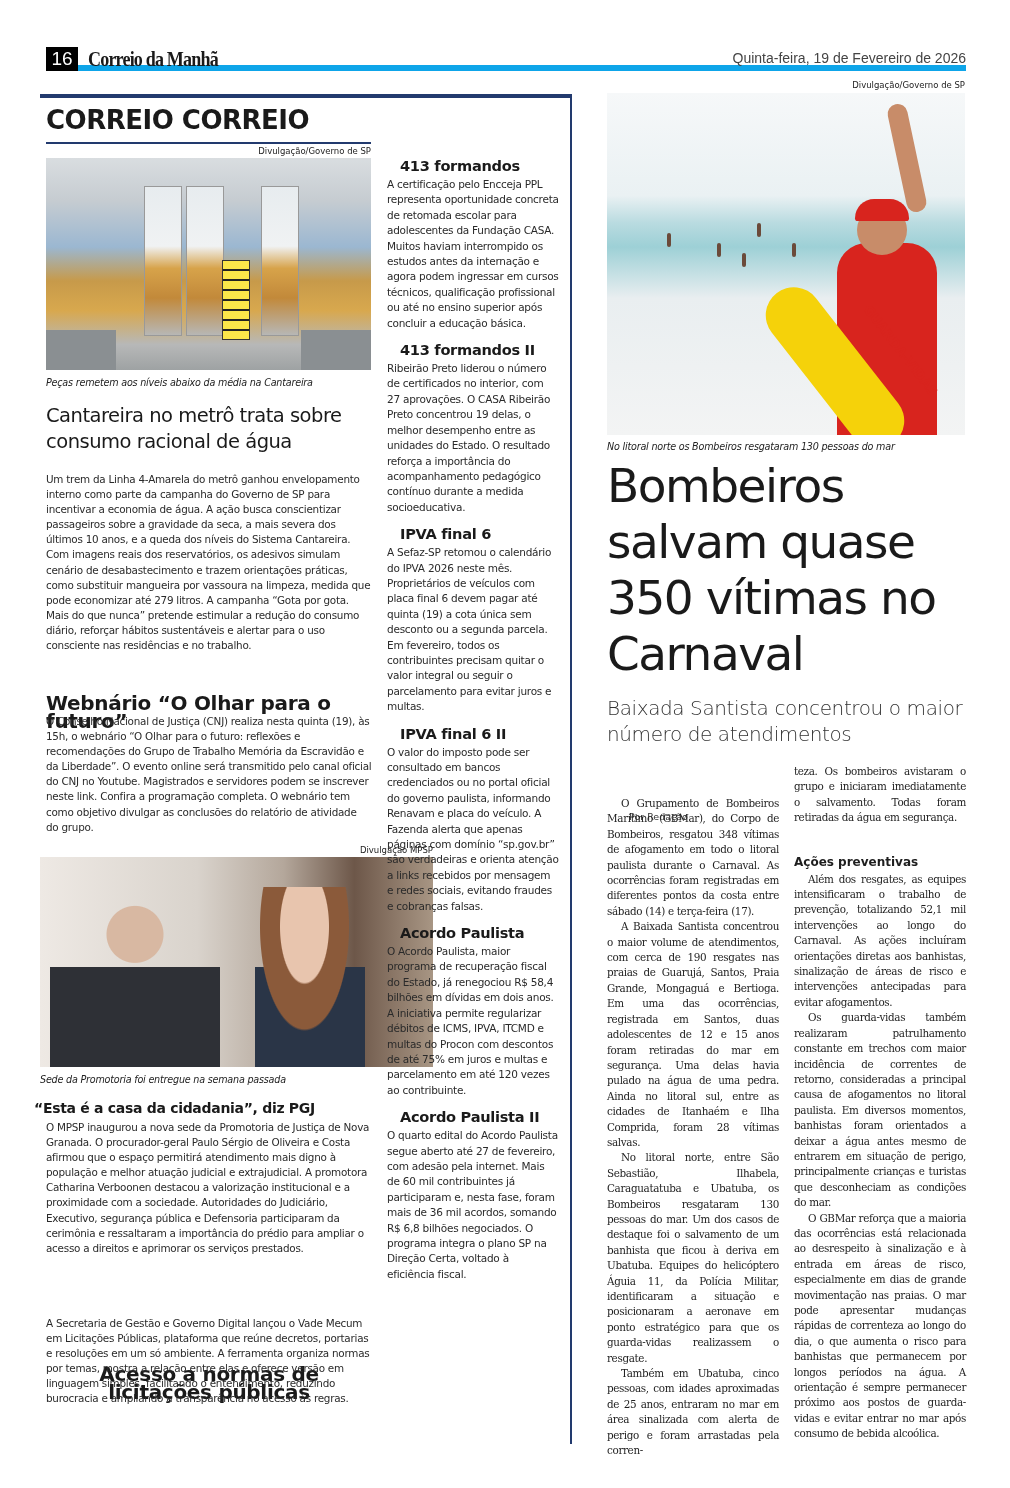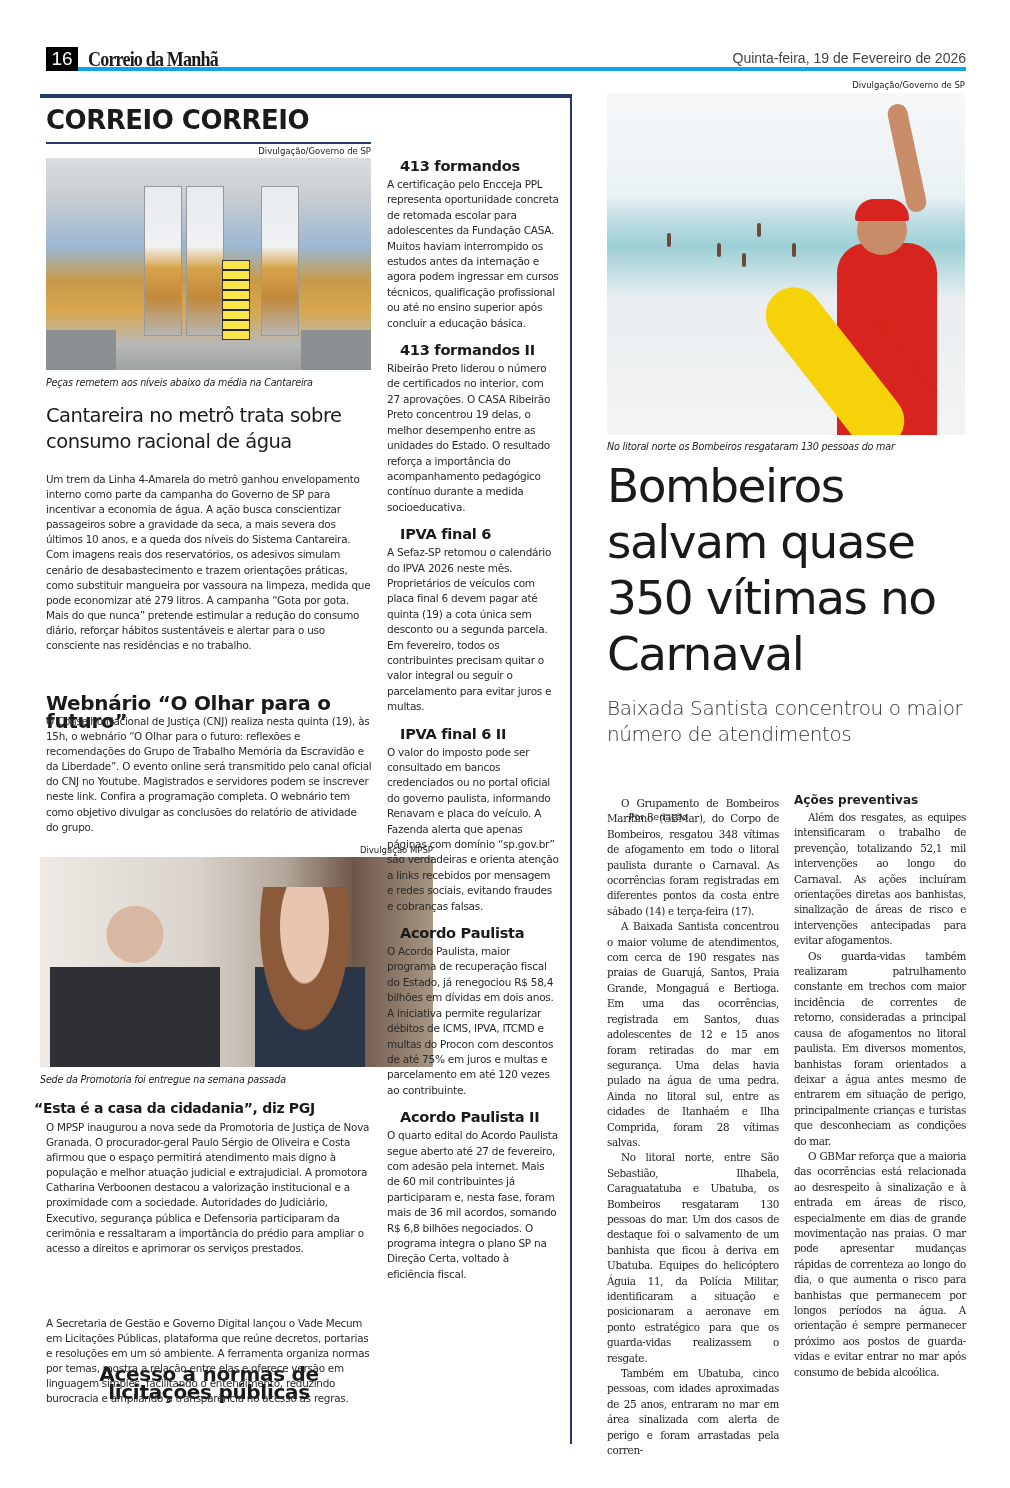--- a/index.html
+++ b/index.html
@@ -1,20 +1,20 @@
 <!DOCTYPE html>
 <html><head>
 <meta charset="utf-8">
 <style>
   * { box-sizing: border-box; margin: 0; padding: 0; }
   html, body { width: 1010px; height: 1488px; background: #fff; overflow: hidden; }
   body { position: relative; font-family: "DejaVu Sans", sans-serif; color: #1a1a1a; }
 
   
-  .masthead { position: absolute; left: 46px; top: 45px; width: 920px; height: 26px; border-bottom: 4px solid #0ea5e9; }
+  .masthead { position: absolute; left: 46px; top: 45px; width: 920px; height: 26px; border-bottom: 6px solid #0ea5e9; }
   .page-num { position: absolute; left: 0; top: 2px; width: 32px; height: 24px; background: #000; color: #fff; font-family: "Liberation Sans", sans-serif; font-size: 19px; line-height: 24px; text-align: center; }
   .paper-name { position: absolute; left: 42px; top: 1px; font-family: "Liberation Serif", serif; font-size: 22px; font-weight: bold; letter-spacing: -1px; transform: scaleX(0.82); transform-origin: left; line-height: 26px; }
   .section-box { position: absolute; left: 250px; top: 0; width: 278px; height: 26px; background: #000; color: #fff; font-family: "Liberation Sans", sans-serif; font-size: 21px; line-height: 26px; text-align: center; }
   .date-line { position: absolute; right: 0; top: 5px; font-family: "Liberation Sans", sans-serif; font-size: 14px; color: #444; }
   .top-rule { position: absolute; left: 40px; top: 94px; width: 532px; height: 4px; background: #223a6e; }
   .vert-rule { position: absolute; left: 570px; top: 94px; width: 2px; height: 1350px; background: #223a6e; }
   .cp-title { position: absolute; left: 46px; top: 105px; font-family: "DejaVu Sans", sans-serif; font-weight: bold; font-size: 26px; letter-spacing: -0.5px; }
   .cp-rule { position: absolute; left: 46px; top: 142px; width: 325px; height: 2px; background: #223a6e; }
 
   .credit { font-family: "DejaVu Sans", sans-serif; font-size: 8.5px; color: #222; text-align: right; }
@@ -158,17 +158,18 @@
 <div class="byline">Por Redação</div>
 
 <div class="serif-col" style="left:607px; top:796px;">
   <p>O Grupamento de Bombeiros Marítimo (GBMar), do Corpo de Bombeiros, resgatou 348 vítimas de afogamento em todo o litoral paulista durante o Carnaval. As ocorrências foram registradas em diferentes pontos da costa entre sábado (14) e terça-feira (17).</p>
   <p>A Baixada Santista concentrou o maior volume de atendimentos, com cerca de 190 resgates nas praias de Guarujá, Santos, Praia Grande, Mongaguá e Bertioga. Em uma das ocorrências, registrada em Santos, duas adolescentes de 12 e 15 anos foram retiradas do mar em segurança. Uma delas havia pulado na água de uma pedra. Ainda no litoral sul, entre as cidades de Itanhaém e Ilha Comprida, foram 28 vítimas salvas.</p>
   <p>No litoral norte, entre São Sebastião, Ilhabela, Caraguatatuba e Ubatuba, os Bombeiros resgataram 130 pessoas do mar. Um dos casos de destaque foi o salvamento de um banhista que ficou à deriva em Ubatuba. Equipes do helicóptero Águia 11, da Polícia Militar, identificaram a situação e posicionaram a aeronave em ponto estratégico para que os guarda-vidas realizassem o resgate.</p>
   <p>Também em Ubatuba, cinco pessoas, com idades aproximadas de 25 anos, entraram no mar em área sinalizada com alerta de perigo e foram arrastadas pela corren-</p>
 </div>
 
 <div class="serif-col" style="left:794px; top:764px;">
+  <p class="no-indent">teza. Os bombeiros avistaram o grupo e iniciaram imediatamente o salvamento. Todas foram retiradas da água em segurança.</p>
   <div class="h-sub">Ações preventivas</div>
   <p>Além dos resgates, as equipes intensificaram o trabalho de prevenção, totalizando 52,1 mil intervenções ao longo do Carnaval. As ações incluíram orientações diretas aos banhistas, sinalização de áreas de risco e intervenções antecipadas para evitar afogamentos.</p>
   <p>Os guarda-vidas também realizaram patrulhamento constante em trechos com maior incidência de correntes de retorno, consideradas a principal causa de afogamentos no litoral paulista. Em diversos momentos, banhistas foram orientados a deixar a água antes mesmo de entrarem em situação de perigo, principalmente crianças e turistas que desconheciam as condições do mar.</p>
   <p>O GBMar reforça que a maioria das ocorrências está relacionada ao desrespeito à sinalização e à entrada em áreas de risco, especialmente em dias de grande movimentação nas praias. O mar pode apresentar mudanças rápidas de correnteza ao longo do dia, o que aumenta o risco para banhistas que permanecem por longos períodos na água. A orientação é sempre permanecer próximo aos postos de guarda-vidas e evitar entrar no mar após consumo de bebida alcoólica.</p>
 </div>
 
 </body></html>

